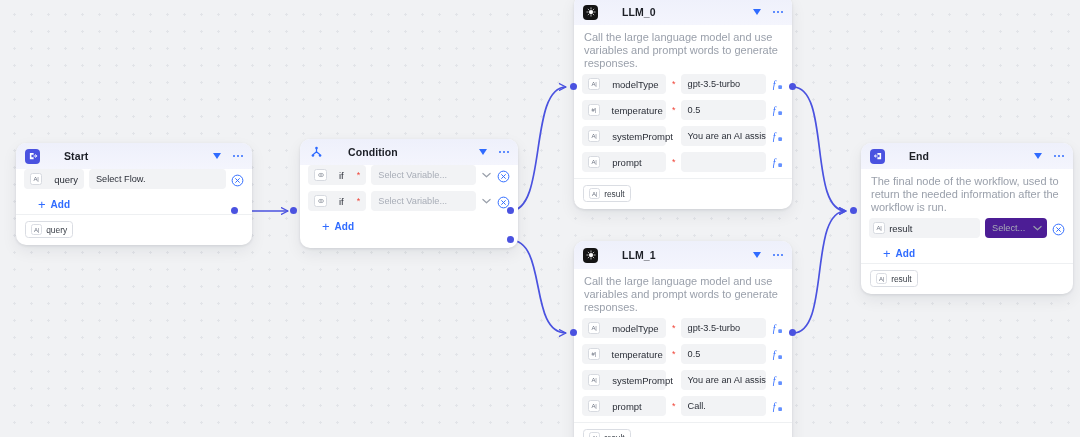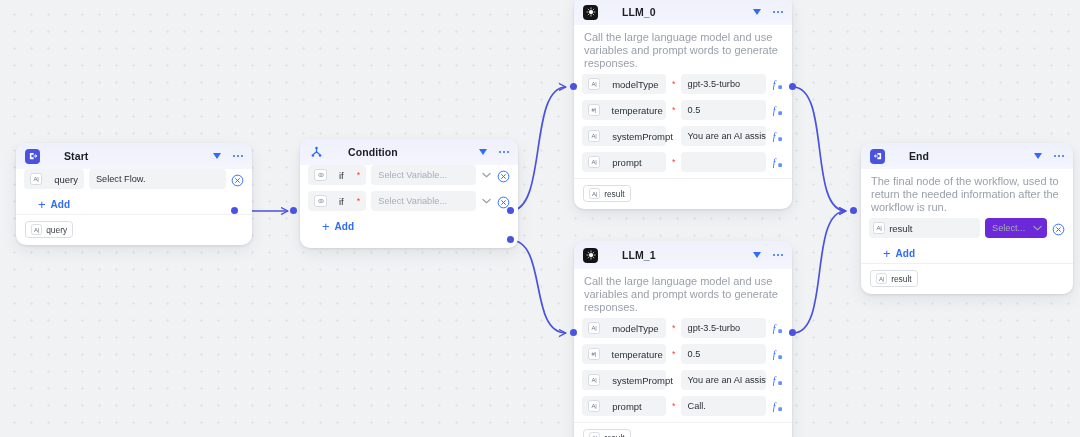--- a/index.html
+++ b/index.html
@@ -95,21 +95,21 @@
     flex: 0 0 auto; width: 13px; height: 13px;
     display: flex; align-items: center; justify-content: center;
   }
   .del-btn { flex: 0 0 auto; width: 13px; height: 13px; }
   .caret-box {
     flex: 0 0 auto; width: 11px; height: 11px;
     display: flex; align-items: center; justify-content: center;
   }
   .select-box {
     flex: 0 0 auto; width: 62px;
-    background: #6d28d9; border-radius: 4px; height: 20px;
+    background: #4c1d95; border-radius: 4px; height: 20px;
     display: flex; align-items: center; justify-content: space-between;
     padding: 0 5px 0 7px;
     font-size: 9.2px; color: #a8adb7;
   }
   .add-btn {
     display: flex; align-items: center; gap: 5px;
     padding: 3px 0 3px 14px;
     font-size: 10px; color: #2f6bff; font-weight: 600;
   }
   .add-plus { font-size: 13px; line-height: 1; font-weight: 400; color: #2f6bff; }

